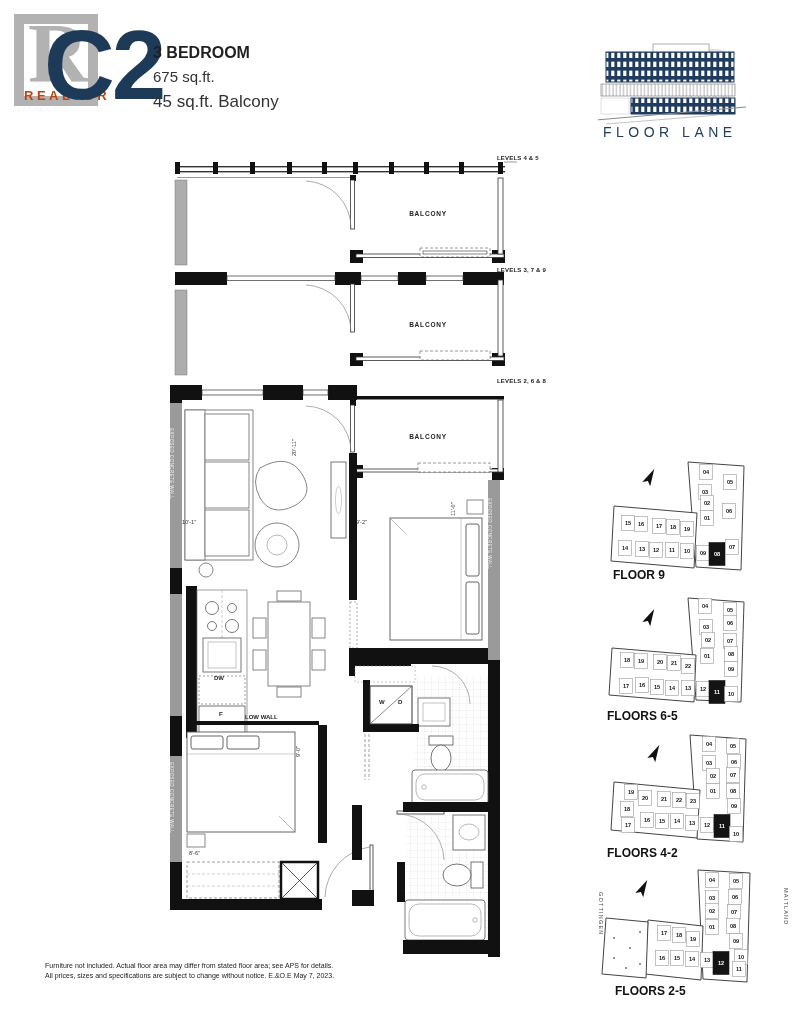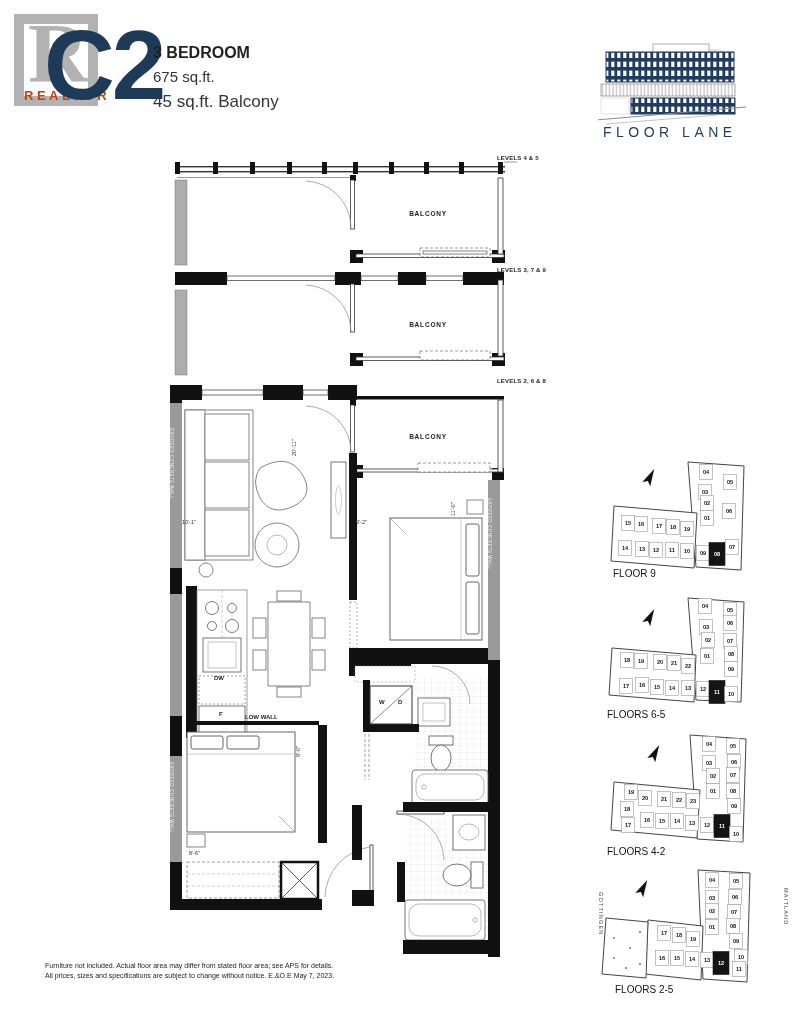--- a/index.html
+++ b/index.html
@@ -35,21 +35,21 @@
   .room-lbl{position:absolute;font-size:6px;font-weight:bold;color:#222;white-space:nowrap}
   #lbl-lowwall{left:245px;top:714px}
   #lbl-dw{left:214px;top:675px}#lbl-f{left:219px;top:711px}
   #lbl-w{left:379px;top:699px}#lbl-d{left:398px;top:699px}
   
   .kp{position:absolute}
   #kp0w{left:600px;top:440px;width:180px;height:150px}
   #kp1w{left:600px;top:590px;width:180px;height:150px}
   #kp2w{left:600px;top:730px;width:185px;height:150px}
   #kp3w{left:590px;top:860px;width:205px;height:160px}
-  .kp-cap{position:absolute;font-size:10px;font-weight:normal;color:#111}
+  .kp-cap{position:absolute;font-size:12px;font-weight:bold;color:#111}
   #kp0-cap{left:613px;top:568px}#kp1-cap{left:607px;top:709px}
   #kp2-cap{left:607px;top:846px}#kp3-cap{left:615px;top:984px}
   .street{position:absolute;writing-mode:vertical-rl;font-size:5.5px;color:#444;letter-spacing:1.2px}
   #street-left{left:598px;top:892px}#street-right{left:783px;top:888px}
   
   .fine{position:absolute;font-size:7px;color:#222;white-space:nowrap}
   #foot1{left:45px;top:962px}#foot2{left:45px;top:972px}
   svg text{font-family:"Liberation Sans",sans-serif}
 </style>
 </head>

